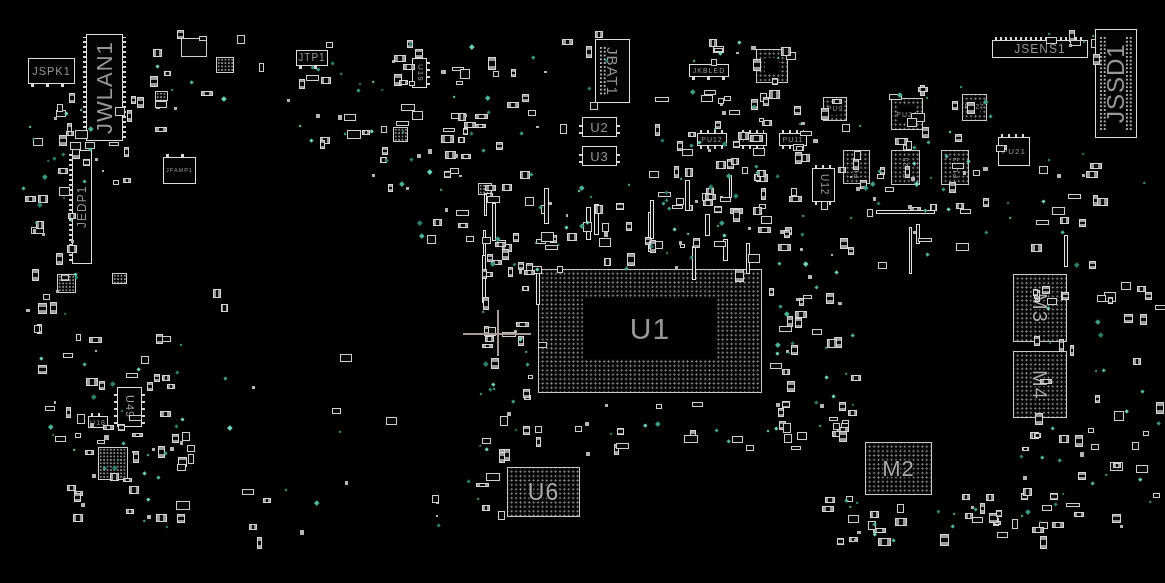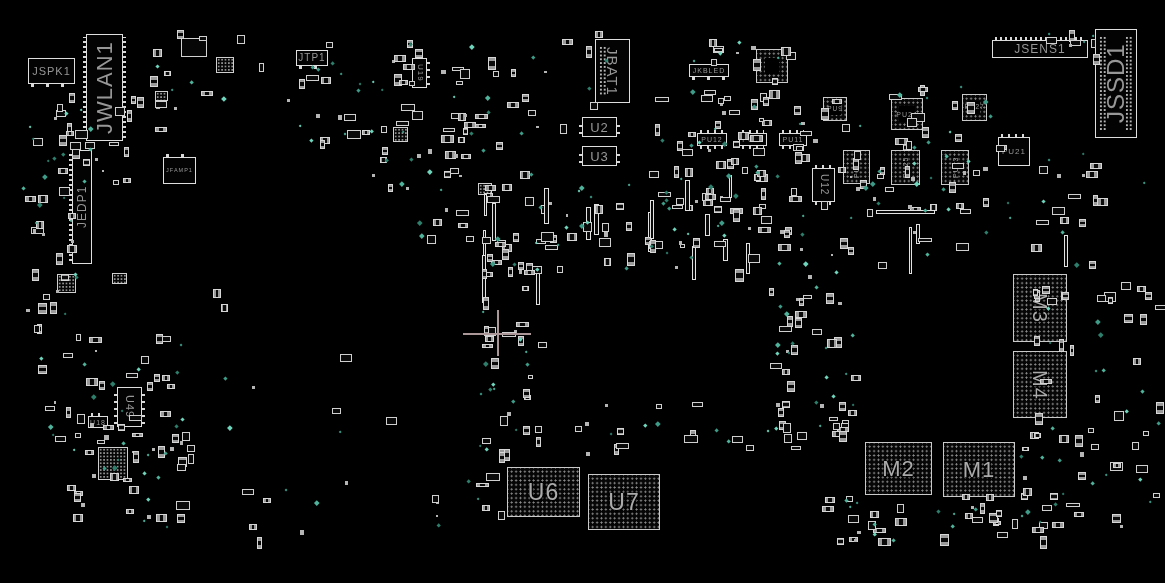--- a/index.html
+++ b/index.html
@@ -141,37 +141,36 @@
       <span class="lbl vu" style="font-size: 7px;">PU25</span>
     </div>
     <div class="part k-bga" style="left: 941px; top: 150px; width: 28px; height: 35px;">
       <span class="lbl vu" style="font-size: 7px;">PU23</span>
     </div>
     <div class="part k-box" style="left: 812px; top: 168px; width: 23px; height: 34px;">
       <span class="lbl vd" style="font-size: 10px;">U12</span>
       <div class="pe" style="top: -4px; left: 2px; right: 2px; height: 3px; background: repeating-linear-gradient(90deg, rgb(216, 216, 216) 0px, rgb(216, 216, 216) 2.2px, rgba(0, 0, 0, 0) 2.2px, rgba(0, 0, 0, 0) 7px);"></div>
       <div class="pe" style="bottom: -4px; left: 2px; right: 2px; height: 3px; background: repeating-linear-gradient(90deg, rgb(216, 216, 216) 0px, rgb(216, 216, 216) 2.2px, rgba(0, 0, 0, 0) 2.2px, rgba(0, 0, 0, 0) 7px);"></div>
     </div>
+    <div class="part k-ring" style="left: 538px; top: 269px; width: 224px; height: 124px;">
+      <div class="core" style="inset: 28px 44px 33px;">
+        <span class="lbl " style="font-size: 30px;">U1</span>
+      </div>
+    </div>
     <div class="part k-bga" style="left: 1013px; top: 274px; width: 54px; height: 68px;">
       <span class="lbl vd" style="font-size: 20px;">M3</span>
     </div>
     <div class="part k-bga" style="left: 1013px; top: 351px; width: 54px; height: 67px;">
       <span class="lbl vd" style="font-size: 20px;">M4</span>
     </div>
     <div class="part k-bga" style="left: 507px; top: 467px; width: 73px; height: 50px;">
       <span class="lbl " style="font-size: 23px;">U6</span>
     </div>
-    <div class="part k-bga" style="left: 588px; top: 474px; width: 72px; height: 56px;">
-      <span class="lbl " style="font-size: 23px;">U7</span>
-    </div>
     <div class="part k-bga" style="left: 865px; top: 442px; width: 67px; height: 53px;">
       <span class="lbl " style="font-size: 22px;">M2</span>
-    </div>
-    <div class="part k-bga" style="left: 943px; top: 442px; width: 72px; height: 55px;">
-      <span class="lbl " style="font-size: 22px;">M1</span>
     </div>
     <div class="sc" style="left: 181px; top: 38px; width: 26px; height: 19px; border: 1px solid rgb(210, 210, 210); background: rgb(7, 7, 7);"></div>
     <div class="sc" style="left: 216px; top: 57px; width: 18px; height: 16px; border: 1px solid rgb(207, 207, 207); background-color: rgb(6, 6, 6); background-image: radial-gradient(circle, rgb(144, 144, 144) 0.7px, rgba(0, 0, 0, 0) 1.05px); background-size: 3.4px 3.4px;"></div>
     <div class="sc" style="left: 155px; top: 91px; width: 13px; height: 10px; border: 1px solid rgb(207, 207, 207); background-color: rgb(6, 6, 6); background-image: radial-gradient(circle, rgb(144, 144, 144) 0.7px, rgba(0, 0, 0, 0) 1.05px); background-size: 3.4px 3.4px;"></div>
     <div class="sc" style="left: 57px; top: 274px; width: 19px; height: 19px; border: 1px solid rgb(207, 207, 207); background-color: rgb(6, 6, 6); background-image: radial-gradient(circle, rgb(144, 144, 144) 0.7px, rgba(0, 0, 0, 0) 1.05px); background-size: 3.4px 3.4px;"></div>
     <div class="sc" style="left: 112px; top: 273px; width: 15px; height: 11px; border: 1px solid rgb(207, 207, 207); background-color: rgb(6, 6, 6); background-image: radial-gradient(circle, rgb(144, 144, 144) 0.7px, rgba(0, 0, 0, 0) 1.05px); background-size: 3.4px 3.4px;"></div>
     <div class="sc" style="left: 98px; top: 447px; width: 30px; height: 33px; border: 1px solid rgb(207, 207, 207); background-color: rgb(6, 6, 6); background-image: radial-gradient(circle, rgb(144, 144, 144) 0.7px, rgba(0, 0, 0, 0) 1.05px); background-size: 3.4px 3.4px;"></div>
     <div class="sc" style="left: 393px; top: 127px; width: 15px; height: 15px; border: 1px solid rgb(207, 207, 207); background-color: rgb(6, 6, 6); background-image: radial-gradient(circle, rgb(144, 144, 144) 0.7px, rgba(0, 0, 0, 0) 1.05px); background-size: 3.4px 3.4px;"></div>
     <div class="sc" style="left: 478px; top: 183px; width: 14px; height: 12px; border: 1px solid rgb(207, 207, 207); background-color: rgb(6, 6, 6); background-image: radial-gradient(circle, rgb(144, 144, 144) 0.7px, rgba(0, 0, 0, 0) 1.05px); background-size: 3.4px 3.4px;"></div>
     <div class="sc sc-r" style="left: 55.6618px; top: 110.049px; width: 10.7937px; height: 6.58465px;"></div>

